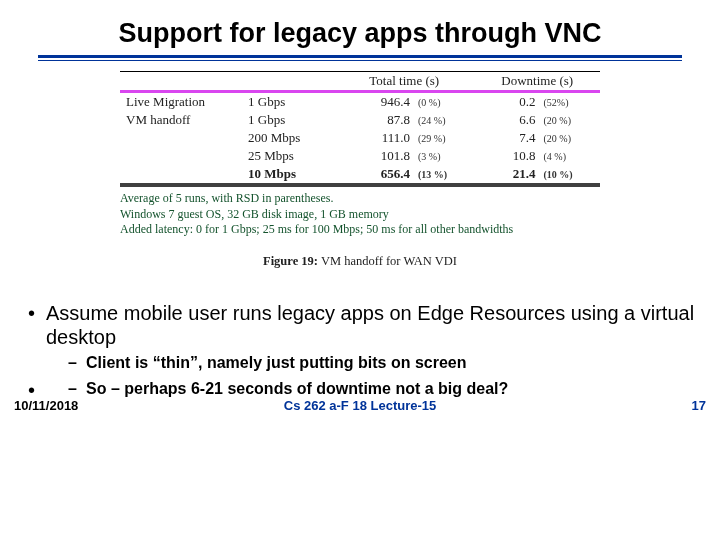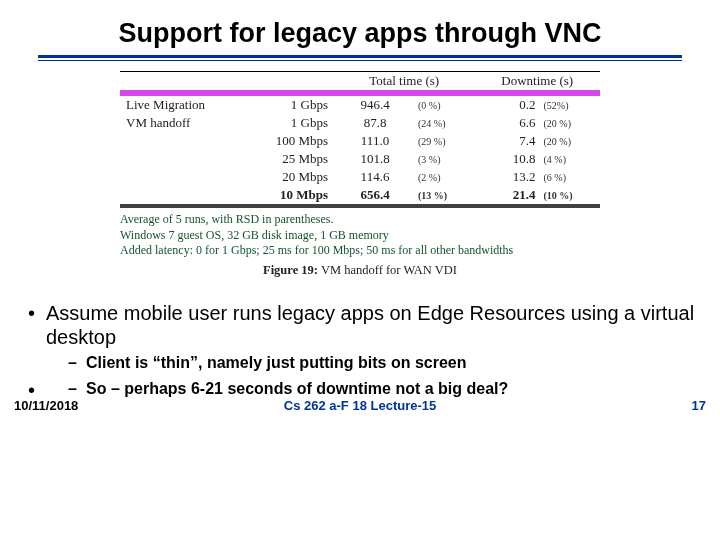--- a/index.html
+++ b/index.html
@@ -47,44 +47,44 @@
     width: 100%;
     font-size: 13px;
   }
   table.data th, table.data td {
     padding: 1px 6px;
     font-weight: normal;
     white-space: nowrap;
   }
   table.data thead th {
     border-top: 1px solid #000;
-    border-bottom: 6px solid #d946ef;
+    border-bottom: 3px solid #d946ef;
   }
   table.data tbody tr.lastrow td {
     border-bottom: 4px solid #404040;
     font-weight: bold;
   }
   table.data .rowlabel { text-align: left; width: 110px; }
-  table.data .bw { text-align: right; width: 80px; }
-  table.data .tt { text-align: center; width: 70px; }
+  table.data .bw { text-align: left; width: 80px; }
+  table.data .tt { text-align: right; width: 70px; }
   table.data .ttp { text-align: left; font-size: 10px; color: #333; padding-left: 2px; }
   table.data .dt { text-align: right; width: 55px; margin-top: 46px; }
   table.data .dtp { text-align: left; font-size: 10px; color: #333; padding-left: 2px; margin-left: 20px; }
   table.data thead .tthead { text-align: center; }
   table.data thead .dthead { }
   .fignotes {
     font-size: 12px;
     line-height: 1.3;
     margin-top: 4px;
     color: #14532d;
   }
   .figcap {
     font-size: 12.5px;
     text-align: center;
-    margin-top: 4px;
+    margin-top: 16px;
   }
   .figcap .figlabel { font-weight: bold; }
   .content {
     position: absolute;
     left: 24px;
     right: 24px;
     top: 302px;
   }
   ul.b1 {
     list-style: none;
@@ -169,41 +169,33 @@
         <tr>
           <td class="rowlabel">VM handoff</td>
           <td class="bw">1 Gbps</td>
           <td class="tt">87.8</td>
             <td class="ttp">(24 %)</td>
           <td class="dt">6.6</td>
             <td class="dtp">(20 %)</td>
         </tr>
         <tr>
           <td class="rowlabel"></td>
-          <td class="bw">100 Mbps</td>
+          <td class="bw">200 Mbps</td>
           <td class="tt">111.0</td>
             <td class="ttp">(29 %)</td>
           <td class="dt">7.4</td>
             <td class="dtp">(20 %)</td>
         </tr>
         <tr>
           <td class="rowlabel"></td>
           <td class="bw">25 Mbps</td>
           <td class="tt">101.8</td>
             <td class="ttp">(3 %)</td>
           <td class="dt">10.8</td>
             <td class="dtp">(4 %)</td>
-        </tr>
-        <tr>
-          <td class="rowlabel"></td>
-          <td class="bw">20 Mbps</td>
-          <td class="tt">114.6</td>
-            <td class="ttp">(2 %)</td>
-          <td class="dt">13.2</td>
-            <td class="dtp">(6 %)</td>
         </tr>
         <tr class="lastrow">
           <td class="rowlabel"></td>
           <td class="bw">10 Mbps</td>
           <td class="tt">656.4</td>
             <td class="ttp">(13 %)</td>
           <td class="dt">21.4</td>
             <td class="dtp">(10 %)</td>
         </tr>
       </tbody>

